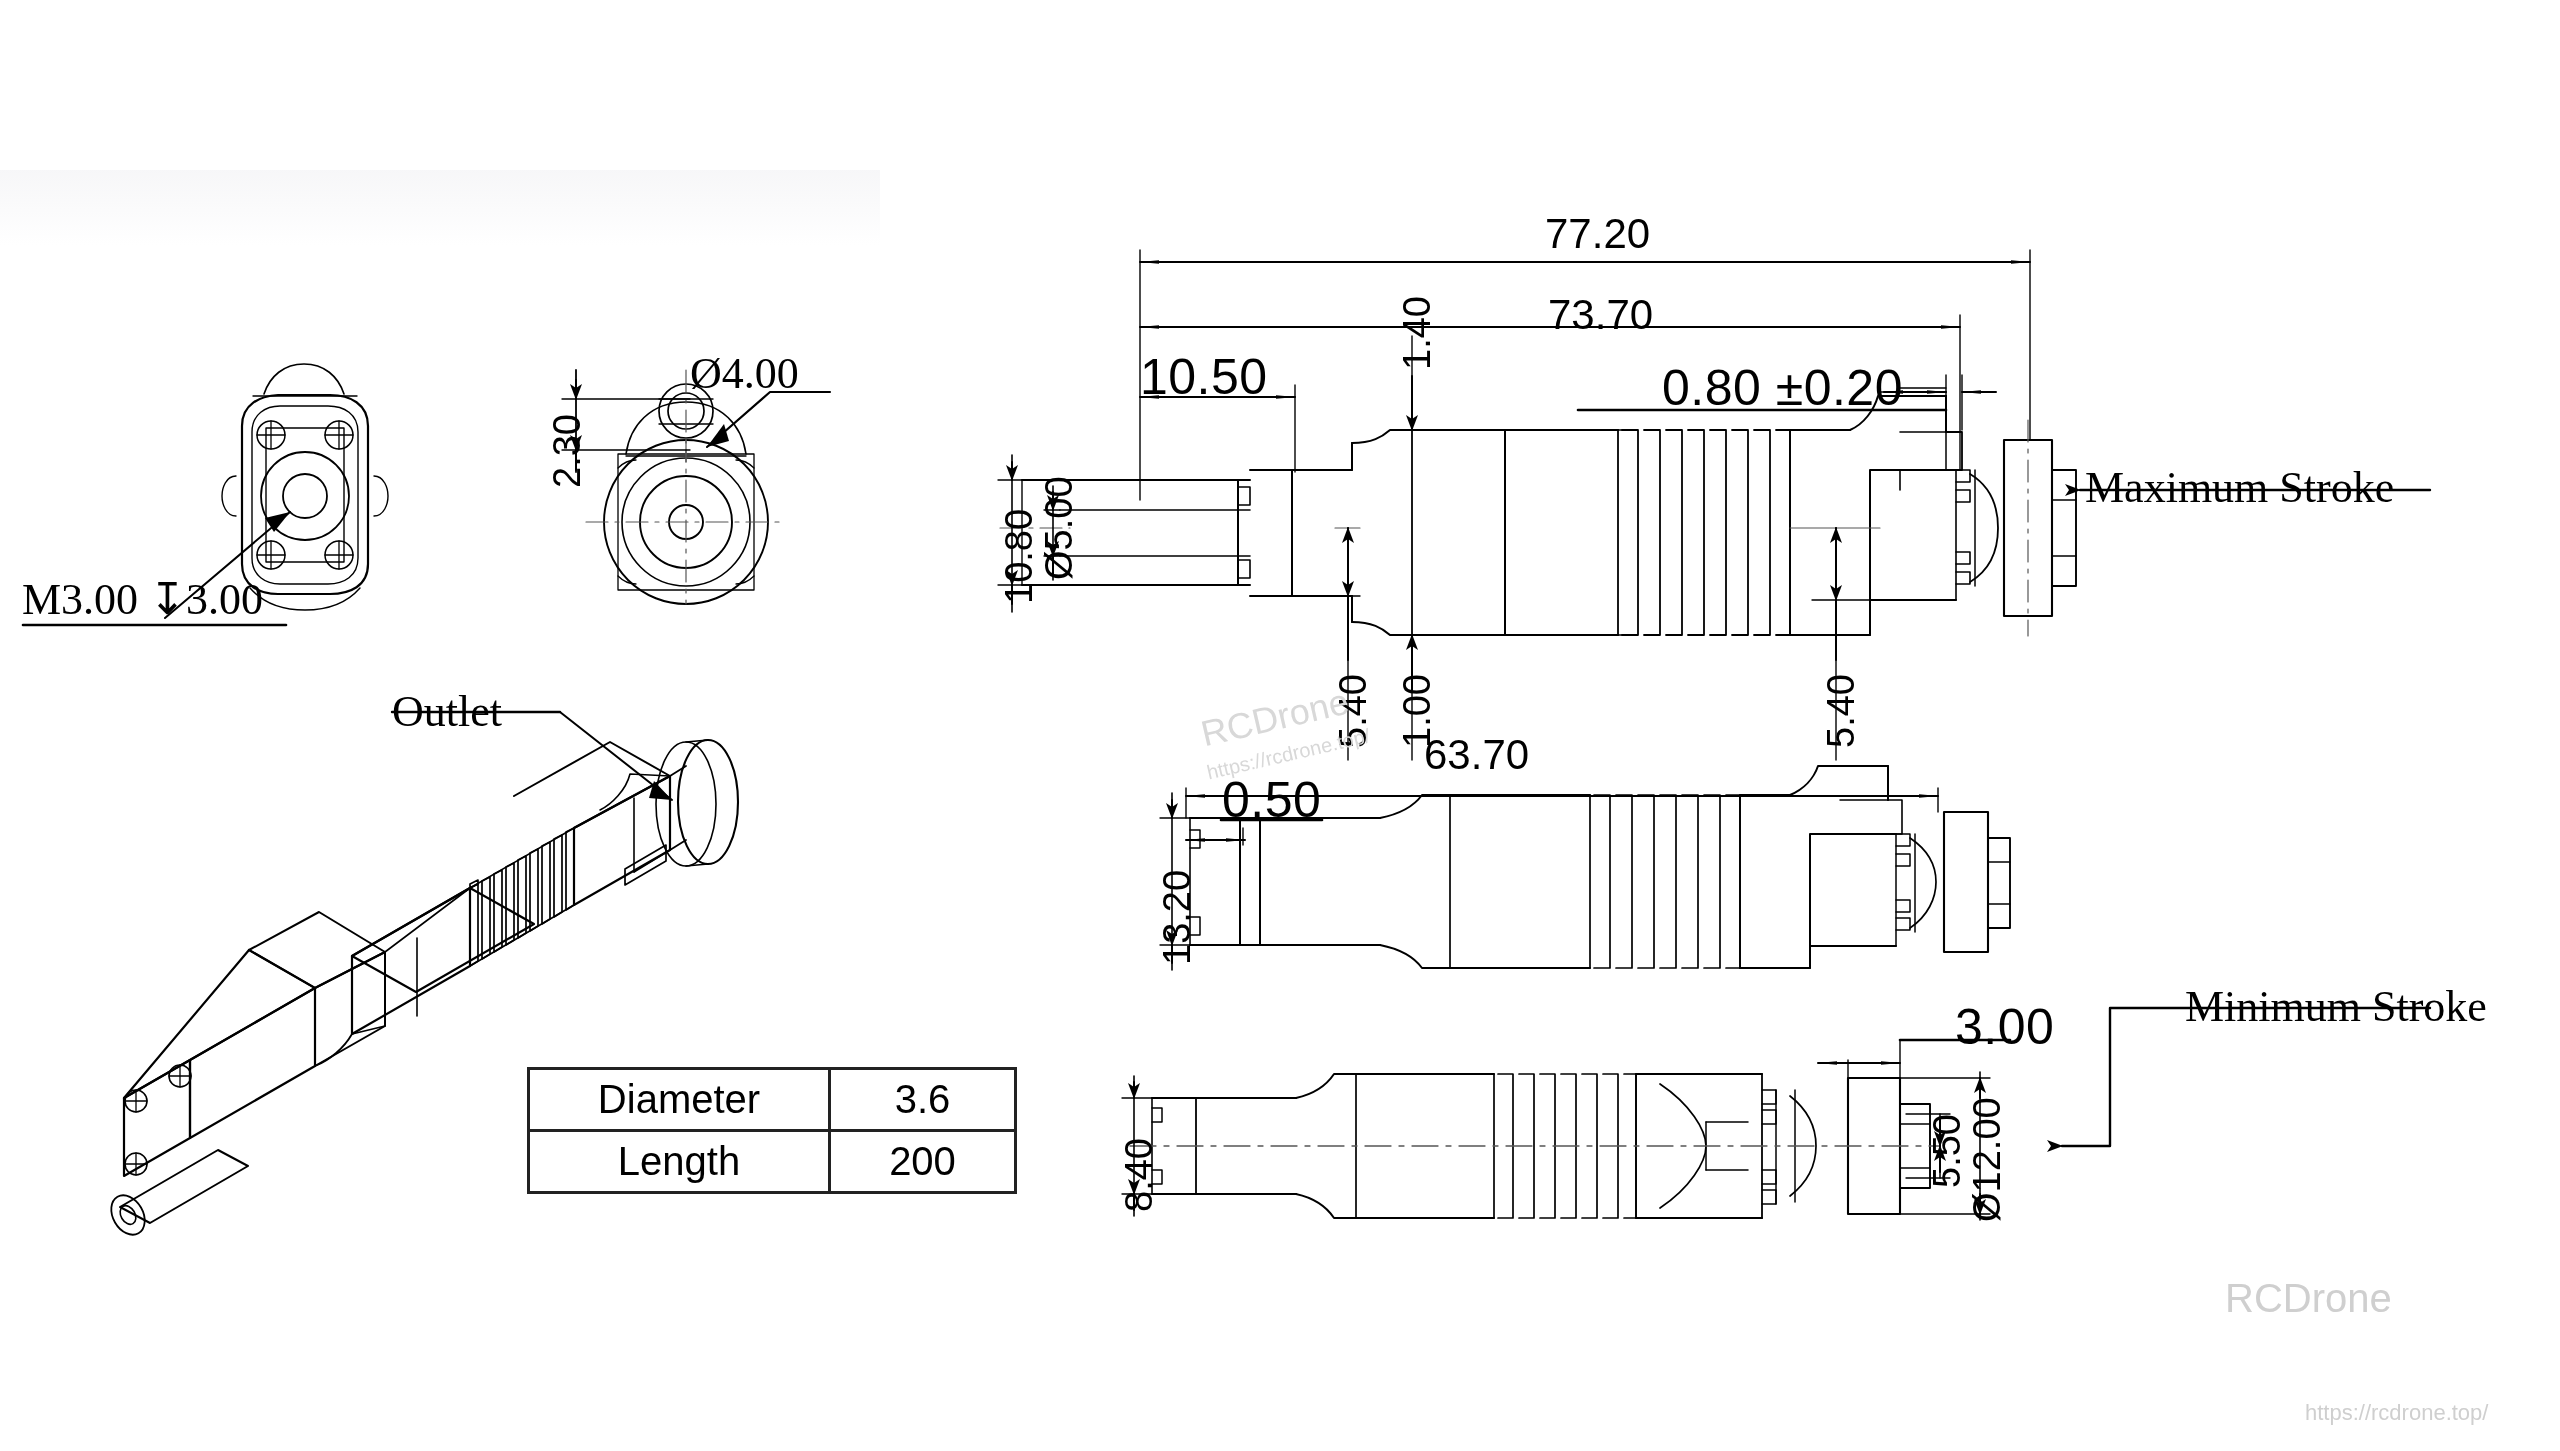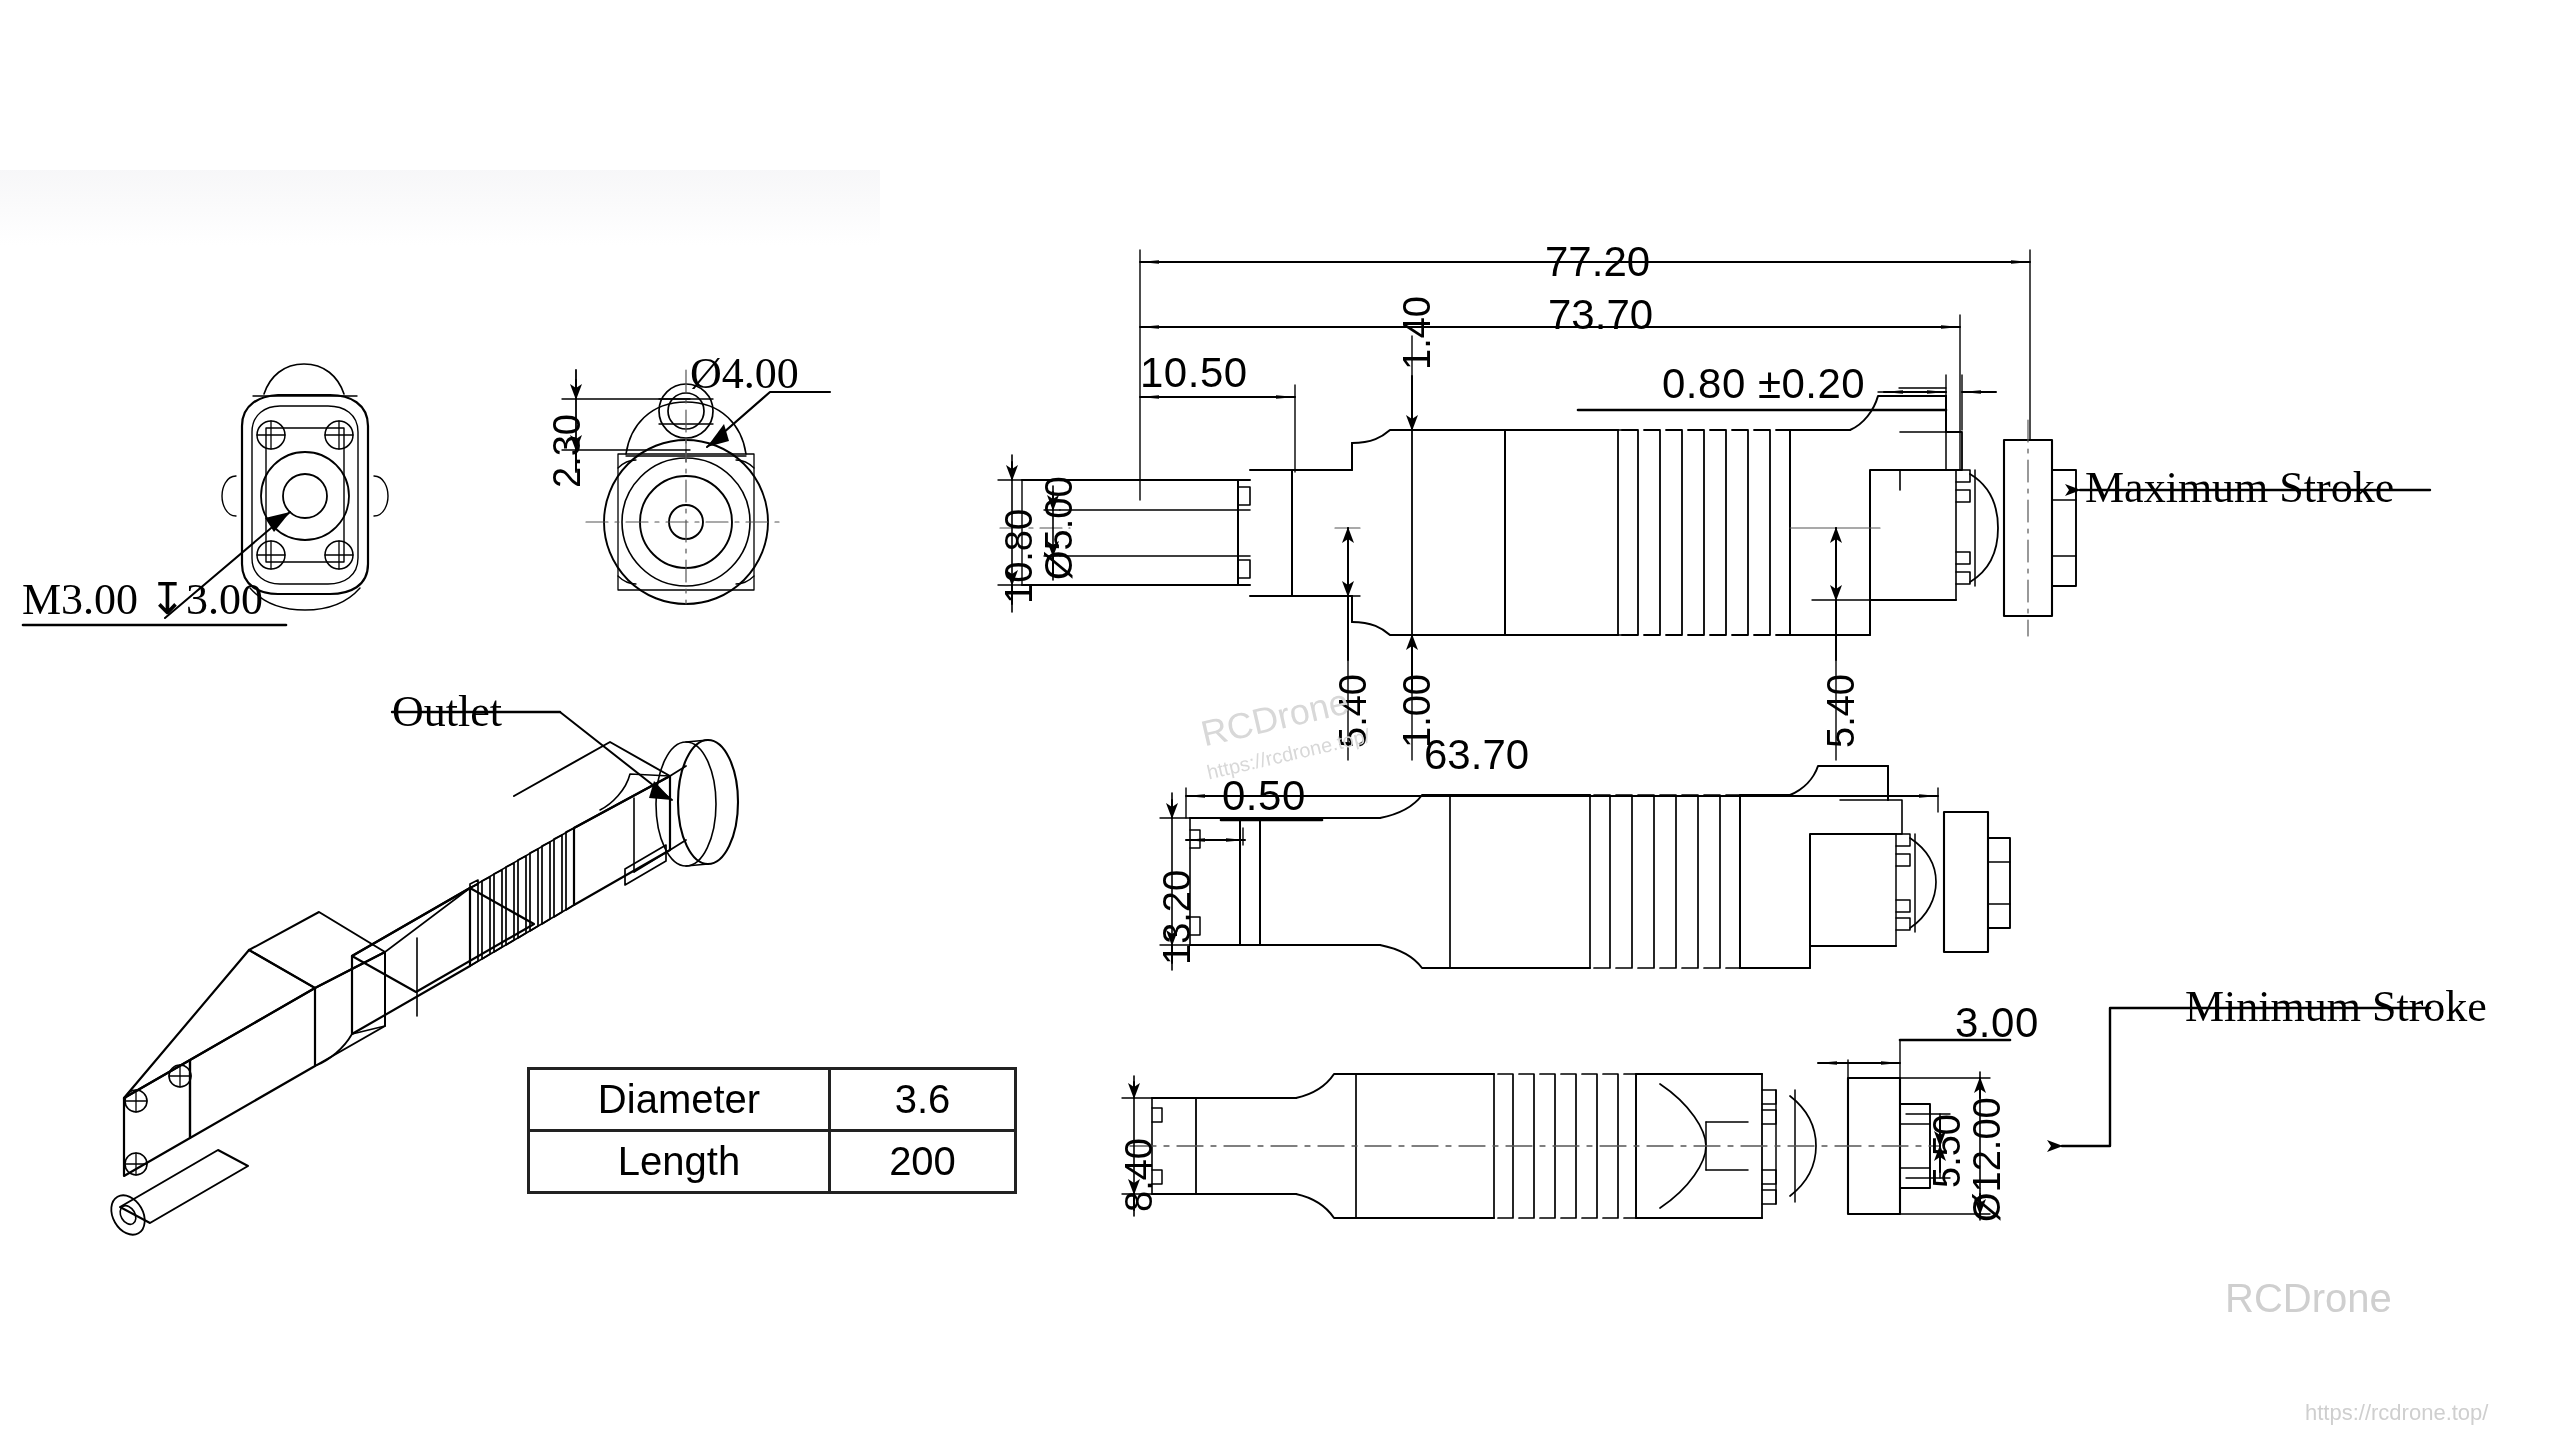--- a/index.html
+++ b/index.html
@@ -1,21 +1,21 @@
 <!DOCTYPE html>
 <html><head>
 <meta charset="utf-8">
 <style>
   html,body{margin:0;padding:0;background:#fff;}
   body{width:2560px;height:1451px;position:relative;overflow:hidden;
        font-family:"Liberation Sans","DejaVu Sans",sans-serif;color:#000;}
   .stage{position:absolute;inset:0;}
   svg.draw{position:absolute;left:0;top:0;width:2560px;height:1451px;}
   .lbl{position:absolute;white-space:nowrap;line-height:1;}
-  .dim{font-size:42px;letter-spacing:.5px;}
+  .dim{font-size:50px;letter-spacing:.5px;}
   .dimv{font-size:38px;transform-origin:0 0;}
   .big{font-size:42px;}
   .note{font-size:44px;font-family:Liberation Serif, serif;}
   .wm{color:#d8d8d8;user-select:none;}
   .wm2{color:#cfcfcf;user-select:none;}
   .tbl{position:absolute;border-collapse:collapse;}
   .tbl td{border:3px solid #222;font-size:40px;padding:7px 14px;text-align:center;
           font-family:"Liberation Sans","DejaVu Sans",sans-serif;}
   .tbl td.lft{text-align:center;width:270px;}
   .tbl td.val{width:155px;}
@@ -428,21 +428,21 @@
     <td class="lft">Diameter</td>
     <td class="val">3.6</td>
   </tr>
   <tr>
     <td class="lft">Length</td>
     <td class="val">200</td>
   </tr>
 </tbody>
     </table>
 
-<div class="lbl big" style="left:1545px;top:213px;margin-top:28px;">77.20</div>
+<div class="lbl big" style="left:1545px;top:213px;">77.20</div>
 <div class="lbl big" style="left:1548px;top:278px;margin-top:16px;">73.70</div>
 <div class="lbl dim" style="left:1140px;top:352px;">10.50</div>
 <div class="lbl dim" style="left:1662px;top:363px;">0.80 ±0.20</div>
 <div class="lbl dimv" style="left:1398px;top:370px;transform:rotate(-90deg);">1.40</div>
 <div class="lbl dimv" style="left:1000px;top:604px;transform:rotate(-90deg);">10.80</div>
 <div class="lbl dimv" style="left:1040px;top:580px;transform:rotate(-90deg);">Ø5.00</div>
 <div class="lbl dimv" style="left:1334px;top:748px;transform:rotate(-90deg);">5.40</div>
 <div class="lbl dimv" style="left:1398px;top:748px;transform:rotate(-90deg);">1.00</div>
 <div class="lbl dimv" style="left:1822px;top:748px;transform:rotate(-90deg);">5.40</div>
 

